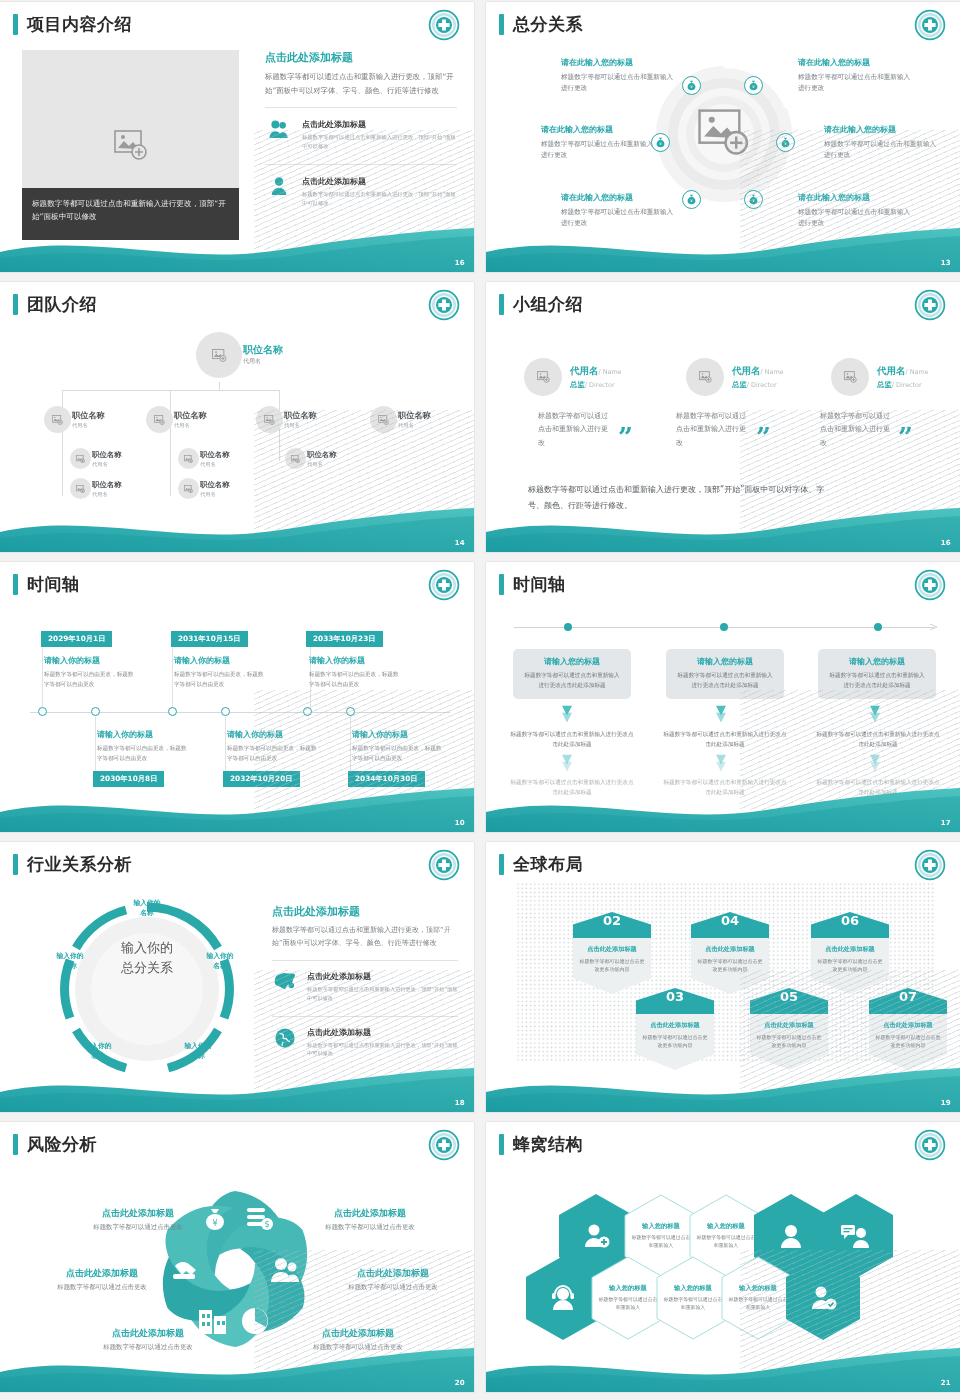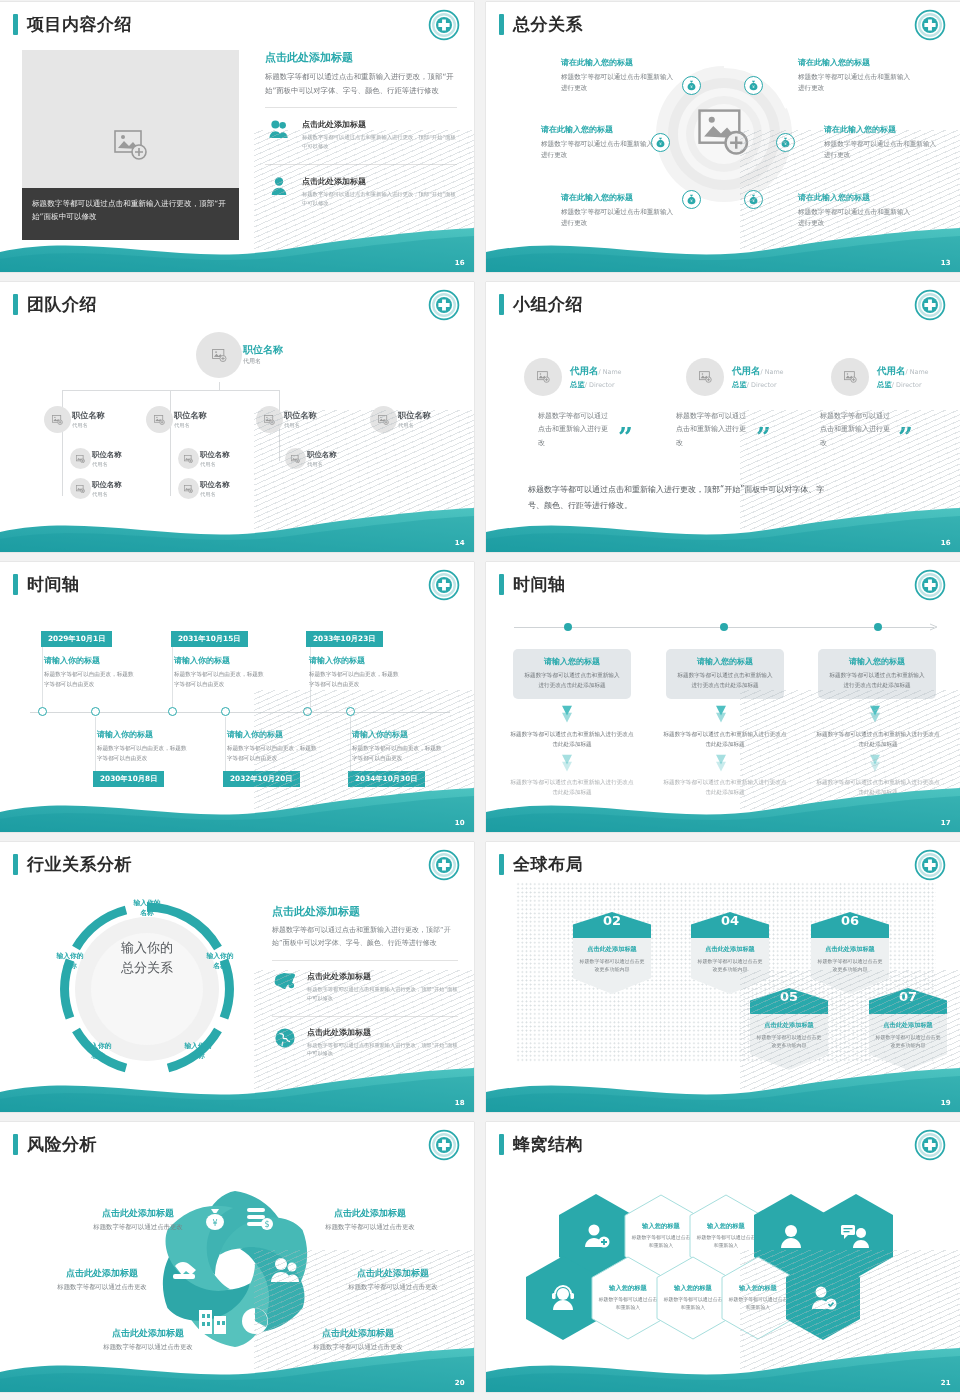--- a/index.html
+++ b/index.html
@@ -848,20 +848,27 @@
     </div>
     <svg class="logo" viewBox="0 0 40 40">
       <circle cx="20" cy="20" r="18" fill="none" stroke="#29a9ac" stroke-width="2.2"></circle>
       <circle cx="20" cy="20" r="13.5" fill="none" stroke="#bfe5e6" stroke-width="3"></circle>
       <circle cx="20" cy="20" r="10" fill="#29a9ac"></circle>
       <path d="M17.6 13h4.8v4.6H27v4.8h-4.6V27h-4.8v-4.6H13v-4.8h4.6z" fill="#fff"></path>
     </svg>
 
     <div class="hexcell" style="left:87px;top:70px">
       <div class="hexnum">02</div>
+      <div class="hexbody">
+        <div class="h">点击此处添加标题</div>
+        <div class="p">标题数字等都可以通过点击更改更多功能内容</div>
+      </div>
+    </div>
+    <div class="hexcell" style="left:150px;top:146px">
+      <div class="hexnum">03</div>
       <div class="hexbody">
         <div class="h">点击此处添加标题</div>
         <div class="p">标题数字等都可以通过点击更改更多功能内容</div>
       </div>
     </div>
     <div class="hexcell" style="left:205px;top:70px">
       <div class="hexnum">04</div>
       <div class="hexbody">
         <div class="h">点击此处添加标题</div>
         <div class="p">标题数字等都可以通过点击更改更多功能内容</div>

